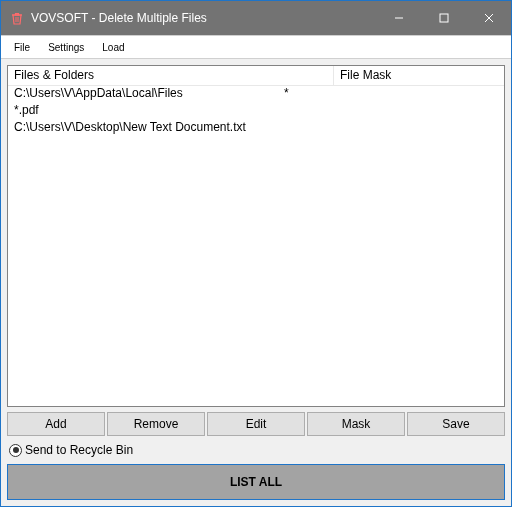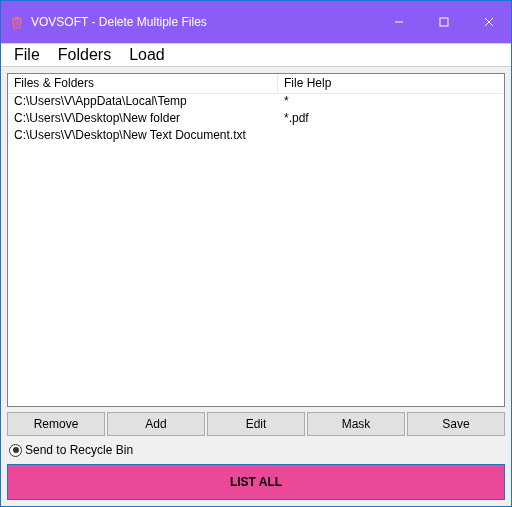--- a/index.html
+++ b/index.html
@@ -1,43 +1,43 @@
 <!DOCTYPE html>
 <html><head>
 <meta charset="utf-8">
 <style>
   * { box-sizing: border-box; margin: 0; padding: 0; }
   html, body { width: 512px; height: 507px; font-family: "Segoe UI", Tahoma, sans-serif; font-size: 12px; overflow: hidden; }
   .window { width: 512px; height: 507px; border: 1px solid #1e74c8; background: #f0f0f0; display: flex; flex-direction: column; }
-  .titlebar { height: 42px; background: #8b5cf6; color: #fff; display: flex; align-items: center; }
+  .titlebar { height: 34px; background: #737373; color: #fff; display: flex; align-items: center; }
   .titlebar .icon { width: 16px; height: 16px; margin: 0 6px 0 8px; display: flex; align-items: center; justify-content: center; }
   .titlebar .title { flex: 1; font-size: 12px; }
   .winbtns { display: flex; height: 100%; }
   .winbtn { width: 45px; height: 100%; display: flex; align-items: center; justify-content: center; color: #fff; }
   .winbtn svg { stroke: #fff; }
-  .menubar { height: 24px; background: #fff; border-top: 1px solid #d0d0d0; border-bottom: 1px solid #d0d0d0; display: flex; align-items: center; padding: 0 4px; font-size: 16px; }
+  .menubar { height: 24px; background: #fff; border-top: 1px solid #d0d0d0; border-bottom: 1px solid #d0d0d0; display: flex; align-items: center; padding: 0 4px; font-size: 10px; }
   .menuitem { padding: 3px 9px; }
   .content { flex: 1; display: flex; flex-direction: column; padding: 6px 6px 6px 6px; gap: 5px; background: #f0f0f0; }
   .list-wrap { flex: 1; border: 1px solid #828282; background: #fff; position: relative; overflow: hidden; }
   .list-head { display: flex; height: 20px; background: #fff; border-bottom: 1px solid #e8e8e8; }
   .list-head .hcell { padding: 2px 6px; font-size: 12px; color: #000; }
-  .list-head .h1 { width: 270px; border-right: 1px solid #e8e8e8; }
+  .list-head .h1 { width: 326px; border-right: 1px solid #e8e8e8; }
   .list-head .h2 { flex: 1; }
   .list-body { }
   .row { display: flex; height: 17px; }
   .row .c1 { width: 270px; padding: 0 6px; font-size: 12px; white-space: nowrap; overflow: hidden; }
   .row .c2 { flex: 1; padding: 0 6px; font-size: 12px; }
   .btnrow { display: flex; gap: 2px; }
   .btn { flex: 1; height: 24px; background: #e1e1e1; border: 1px solid #adadad; font-size: 12px; display: flex; align-items: center; justify-content: center; cursor: default; }
   .radios { display: flex; gap: 14px; align-items: center; padding: 2px 2px; font-size: 12px; }
   .radio { display: flex; align-items: center; gap: 3px; }
   .radio .circ { width: 13px; height: 13px; border: 1px solid #333; border-radius: 50%; position: relative; background: #fff; }
   .radio.sel .circ::after { content: ""; position: absolute; top: 2.5px; left: 2.5px; width: 6px; height: 6px; background: #333; border-radius: 50%; }
   .bigrow { display: flex; gap: 6px; }
-  .bigbtn { flex: 1; height: 36px; background: #ec4899; border: 1px solid #1e74c8; font-size: 12px; font-weight: bold; display: flex; align-items: center; justify-content: center; gap: 6px; cursor: default; }
+  .bigbtn { flex: 1; height: 36px; background: #a3a3a3; border: 1px solid #1e74c8; font-size: 12px; font-weight: bold; display: flex; align-items: center; justify-content: center; gap: 6px; cursor: default; }
   .shield { width: 14px; height: 14px; }
 </style>
 </head>
 <body>
 
 <div class="window">
   <div class="titlebar">
     <span class="icon">
       <svg width="14" height="14" viewBox="0 0 14 14">
         <path d="M3 4 L11 4 L10 13 L4 13 Z" fill="none" stroke="#ff6b6b" stroke-width="1.2"></path>
@@ -61,49 +61,48 @@
       <div class="winbtn">
         <svg width="10" height="10" viewBox="0 0 10 10">
             <path d="M1 1 L9 9 M9 1 L1 9" stroke-width="1"></path>
           </svg>
       </div>
     </div>
   </div>
 
   <div class="menubar">
     <div class="menuitem">File</div>
-    <div class="menuitem">Folders</div>
+    <div class="menuitem">Settings</div>
     <div class="menuitem">Load</div>
   </div>
 
   <div class="content">
     <div class="list-wrap">
       <div class="list-head">
         <div class="hcell h1">Files &amp; Folders</div>
-        <div class="hcell h2">File Help</div>
+        <div class="hcell h2">File Mask</div>
       </div>
       <div class="list-body" id="list-body">
           <div class="row">
-            <div class="c1">C:\Users\V\AppData\Local\Temp</div>
+            <div class="c1">C:\Users\V\AppData\Local\Files</div>
             <div class="c2">*</div>
           </div>
           <div class="row">
-            <div class="c1">C:\Users\V\Desktop\New folder</div>
             <div class="c2">*.pdf</div>
           </div>
           <div class="row">
             <div class="c1">C:\Users\V\Desktop\New Text Document.txt</div>
             <div class="c2"></div>
           </div>
         </div>
     </div>
 
     <div class="btnrow">
+      <div class="btn">Add</div>
       <div class="btn">Remove</div>
-      <div class="btn">Add</div>
       <div class="btn">Edit</div>
       <div class="btn">Mask</div>
       <div class="btn">Save</div>
     </div>
 
     <div class="radios">
       <label class="radio sel">
         <span class="circ"></span>
         <span>Send to Recycle Bin</span>
       </label>

